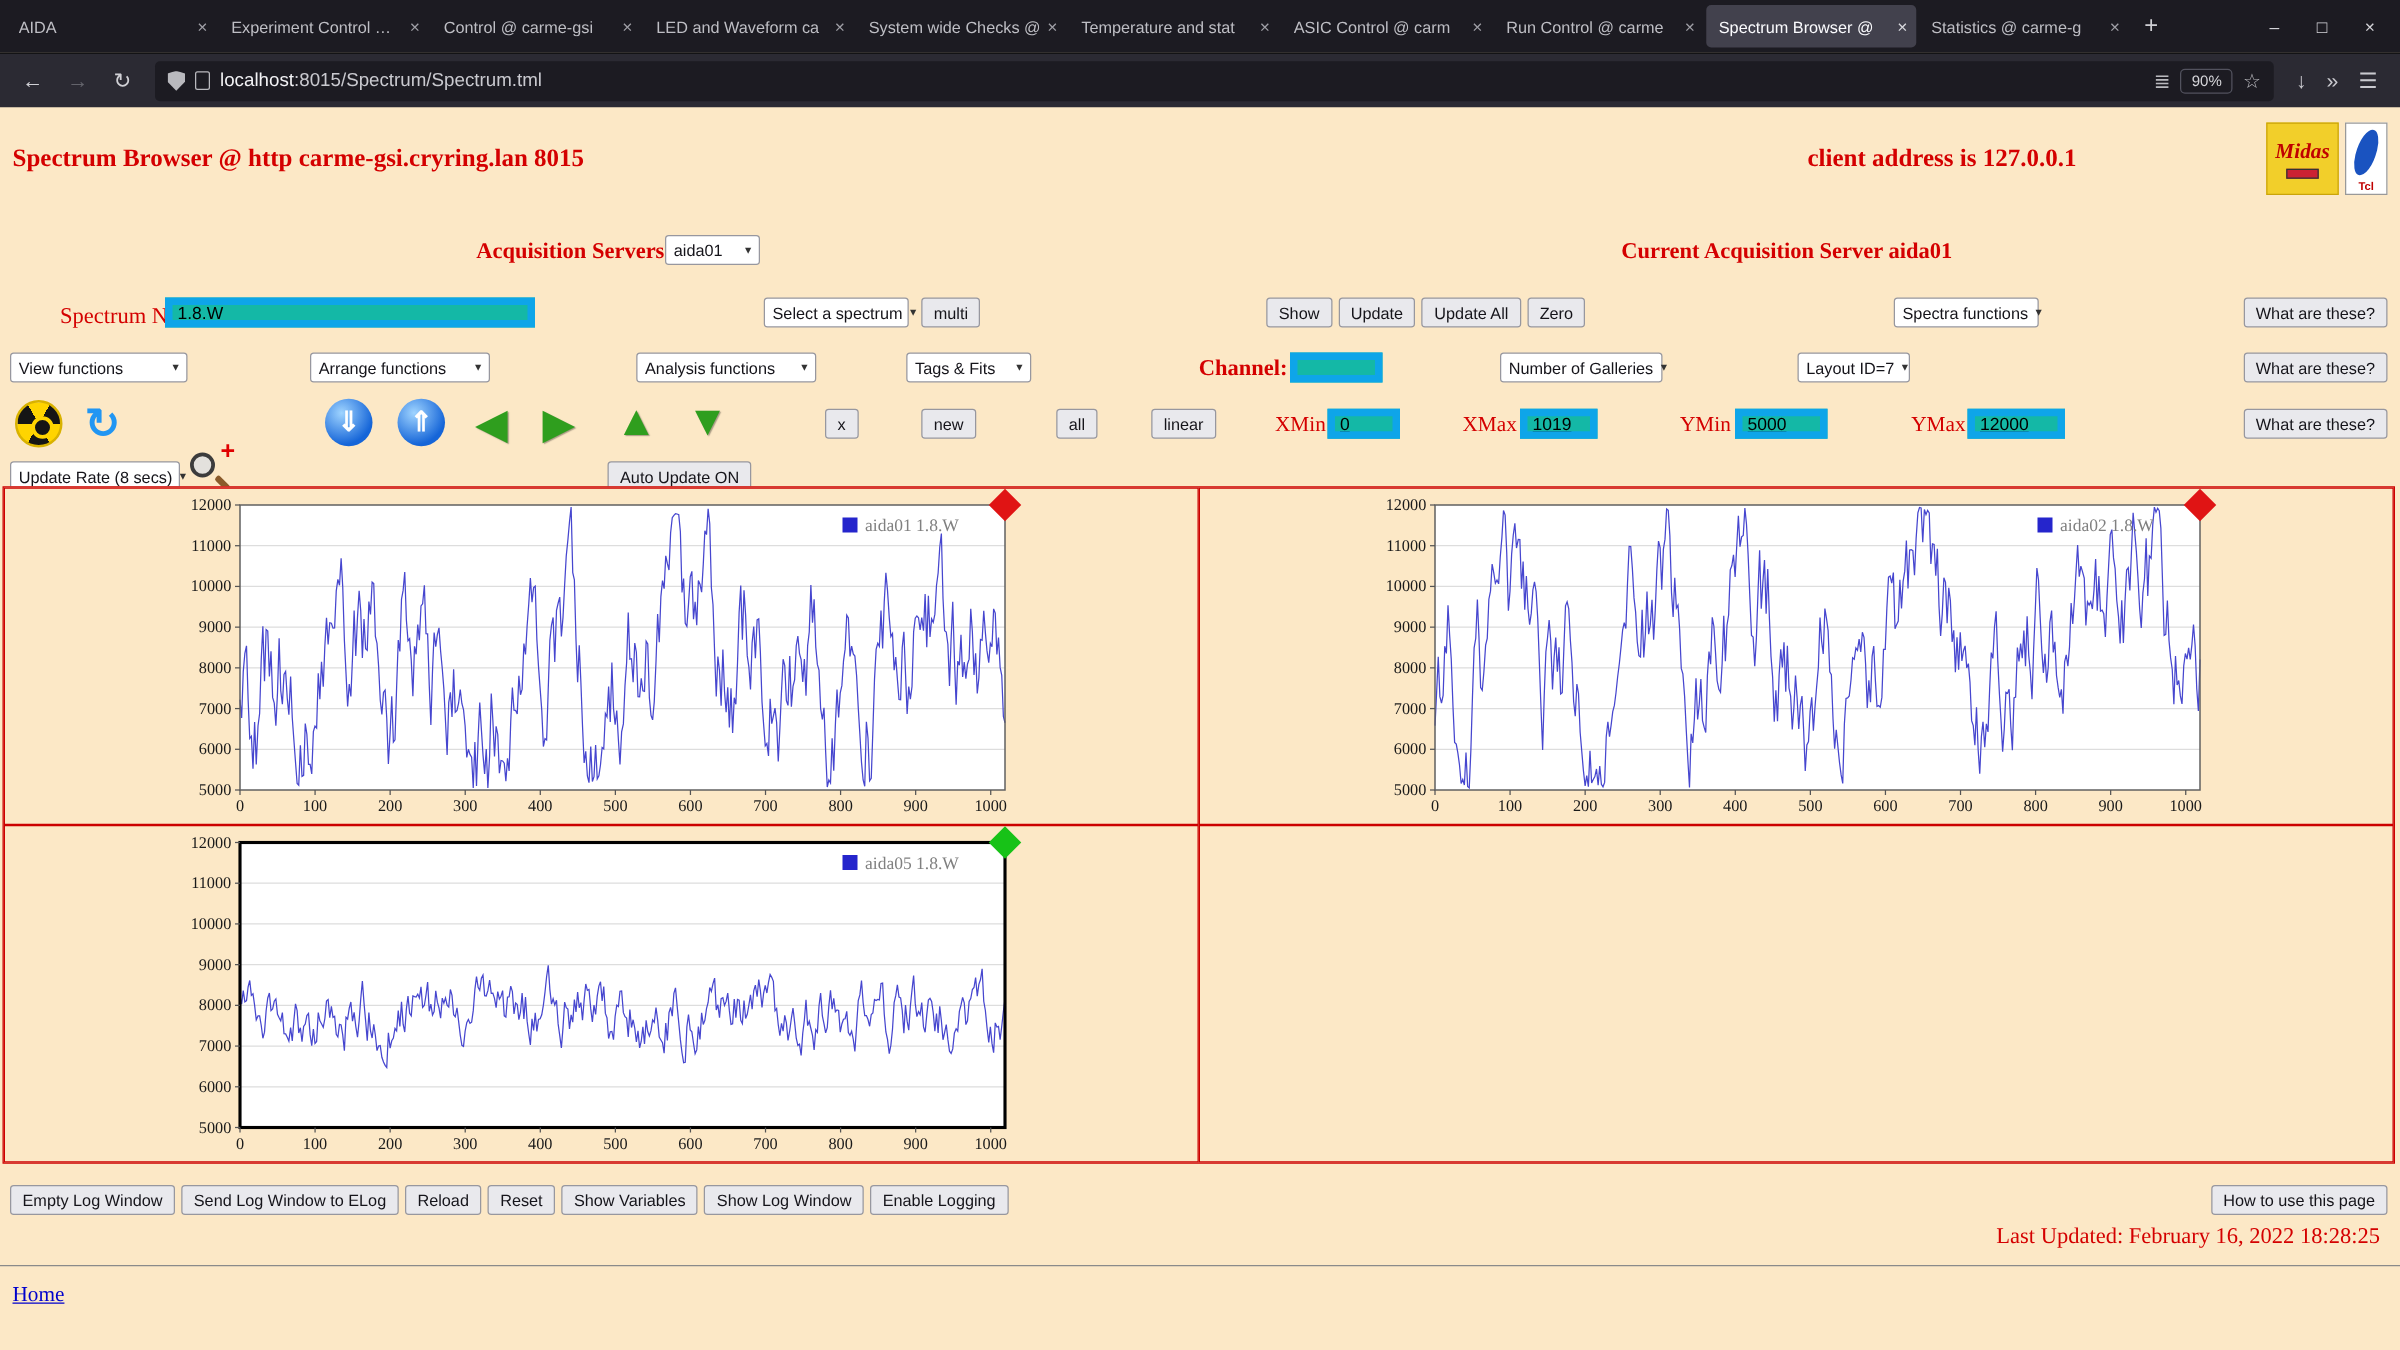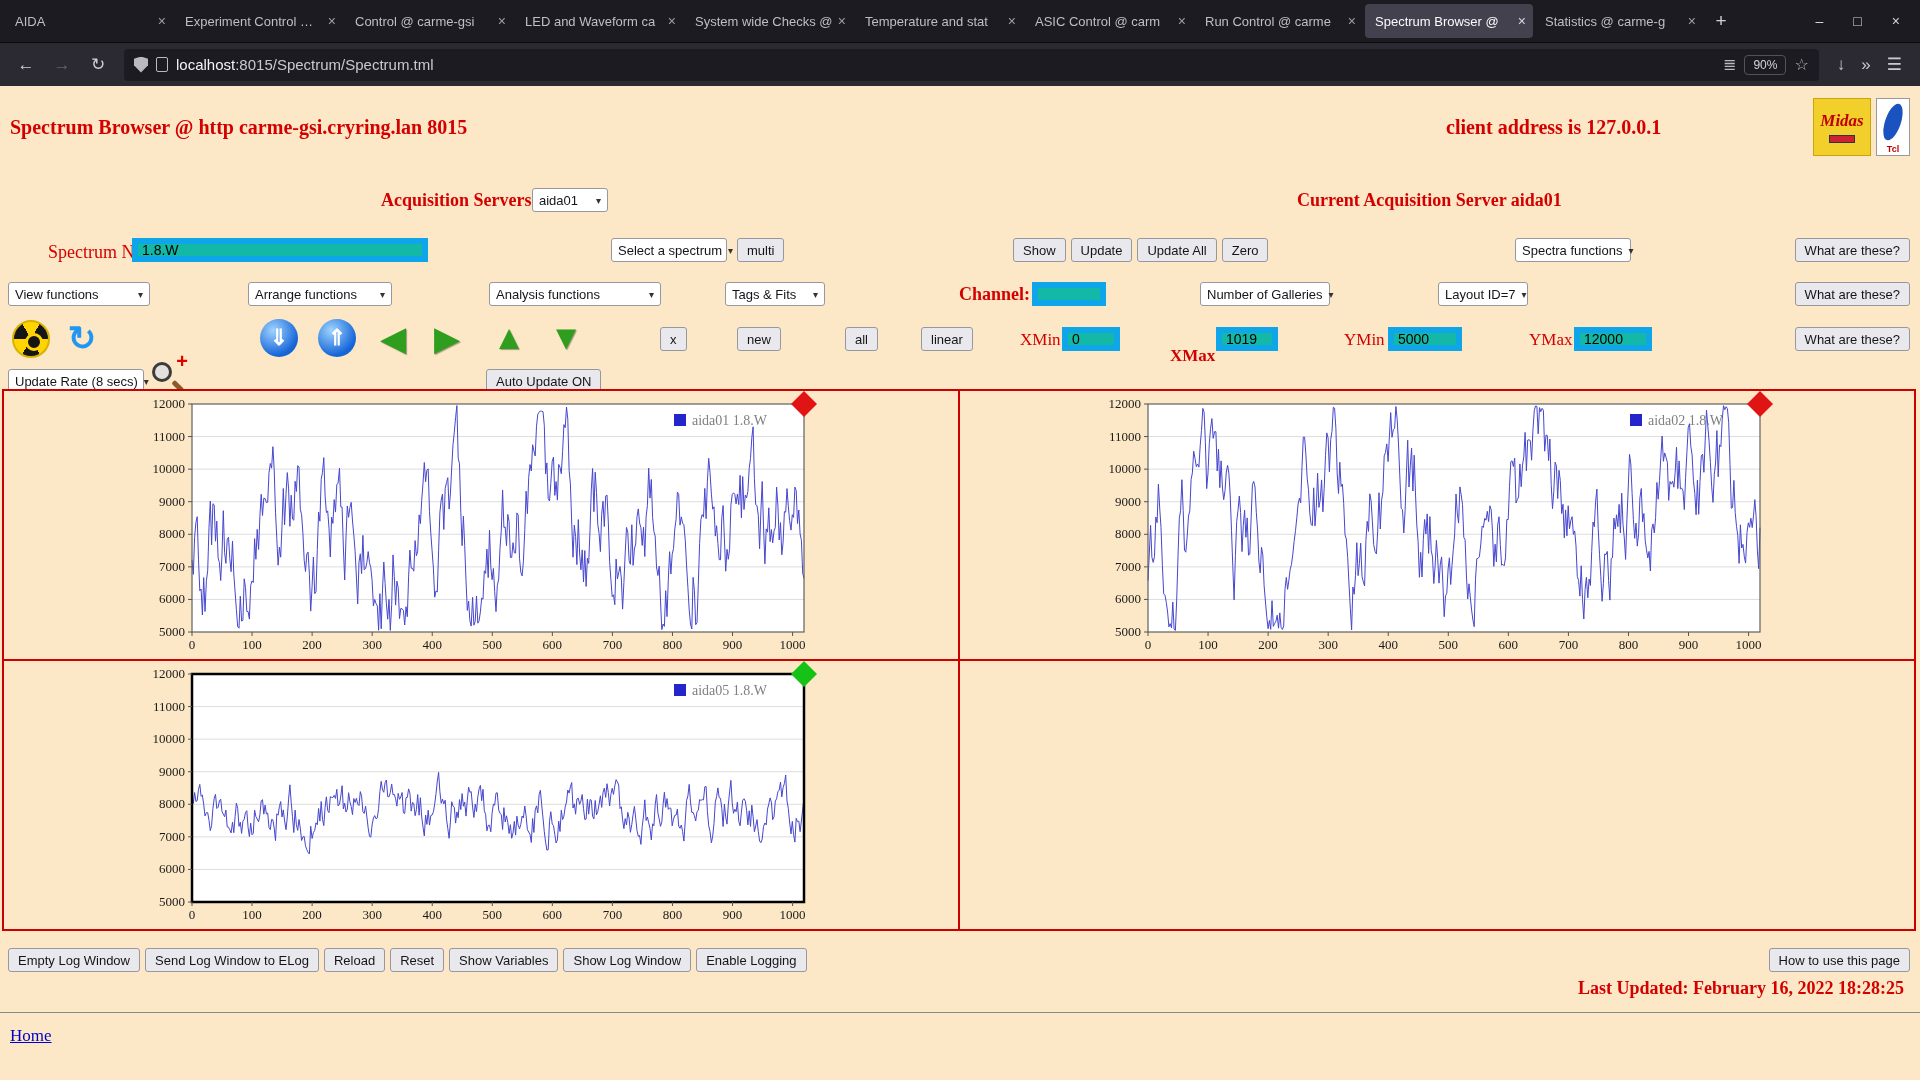--- a/index.html
+++ b/index.html
@@ -81,21 +81,21 @@
     font-size:34px; color:#2f9e1e; text-shadow:1px 1px 1px rgba(0,0,0,.35); }
 
   
   .grid { position:absolute; top:303px; left:2px; width:1914px; height:542px; border:1px solid #cc0000;
           display:grid; grid-template-columns:1fr 1fr; grid-template-rows:1fr 1fr; background:#fce8c6; }
   .cell { border:1px solid #cc0000; display:flex; align-items:center; justify-content:center; }
   .chart-host { width:690px; height:262px; }
 
   
   .footerrow { position:absolute; top:862px; left:8px; display:flex; gap:5px; }
-  .lastupdated { position:absolute; top:892px; right:16px; font-size:18px; font-weight:bold; color:#d40000; }
+  .lastupdated { position:absolute; top:892px; right:16px; font-size:18px; font-weight:normal; color:#d40000; }
   .hrline { position:absolute; top:926px; left:0; width:1920px; border-top:1px solid #8a8a8a; }
   .homelink { position:absolute; top:940px; left:10px; font-size:17px; color:#0000cc;
               text-decoration:underline; }
 
   
   .logo-midas { position:absolute; left:1813px; top:12px; width:58px; height:58px; background:#f2cf2a;
     border:1px solid #caa40a; display:flex; flex-direction:column; align-items:center; justify-content:center; }
   .logo-midas .m { font-weight:bold; font-style:italic; font-size:17px; color:#c00000; }
   .logo-midas .chip { width:26px; height:8px; background:#c23; margin-top:4px; border:1px solid #333; }
   .logo-tcl { position:absolute; left:1876px; top:12px; width:34px; height:58px; background:#fff;
@@ -216,21 +216,21 @@
   <button class="btn abs" style="right:10px; top:152px;">What are these?</button>
 
   <div class="sel abs" style="left:8px; top:196px; width:142px;">
     <span>View functions</span>
     <span class="caret">▾</span>
   </div>
   <div class="sel abs" style="left:248px; top:196px; width:144px;">
     <span>Arrange functions</span>
     <span class="caret">▾</span>
   </div>
-  <div class="sel abs" style="left:489px; top:196px; width:172px;">
+  <div class="sel abs" style="left:509px; top:196px; width:144px;">
     <span>Analysis functions</span>
     <span class="caret">▾</span>
   </div>
   <div class="sel abs" style="left:725px; top:196px; width:100px;">
     <span>Tags &amp; Fits</span>
     <span class="caret">▾</span>
   </div>
   <div class="abs rlabel b" style="left:959px; top:198px;">Channel:</div>
   <input class="inp abs" style="left: 1032px; top: 196px; width: 74px;" value="">
   <div class="sel abs" style="left:1200px; top:196px; width:130px;">
@@ -260,21 +260,21 @@
   <div class="garrow abs" style="left:372px; top:232px;">◀</div>
   <div class="garrow abs" style="left:426px; top:232px;">▶</div>
   <div class="garrow abs" style="left:488px; top:232px;">▲</div>
   <div class="garrow abs" style="left:545px; top:232px;">▼</div>
   <button class="btn abs" style="left:660px; top:241px;">x</button>
   <button class="btn abs" style="left:737px; top:241px;">new</button>
   <button class="btn abs" style="left:845px; top:241px;">all</button>
   <button class="btn abs" style="left:921px; top:241px;">linear</button>
   <div class="abs slabel" style="left:1020px; top:244px;">XMin</div>
   <input class="inp abs" style="left: 1062px; top: 241px; width: 58px;" value="0">
-  <div class="abs slabel" style="left:1170px; top:260px;font-weight:bold;">XMax</div>
+  <div class="abs slabel" style="left:1170px; top:244px;">XMax</div>
   <input class="inp abs" style="left: 1216px; top: 241px; width: 62px;" value="1019">
   <div class="abs slabel" style="left:1344px; top:244px;">YMin</div>
   <input class="inp abs" style="left: 1388px; top: 241px; width: 74px;" value="5000">
   <div class="abs slabel" style="left:1529px; top:244px;">YMax</div>
   <input class="inp abs" style="left: 1574px; top: 241px; width: 78px;" value="12000">
   <button class="btn abs" style="right:10px; top:241px;">What are these?</button>
 
   <div class="sel abs" style="left:8px; top:283px; width:136px;">
     <span>Update Rate (8 secs)</span>
     <span class="caret">▾</span>

